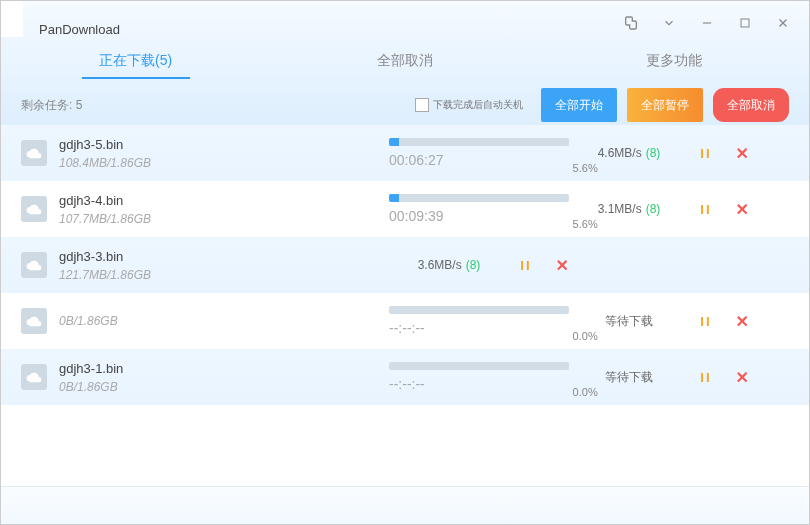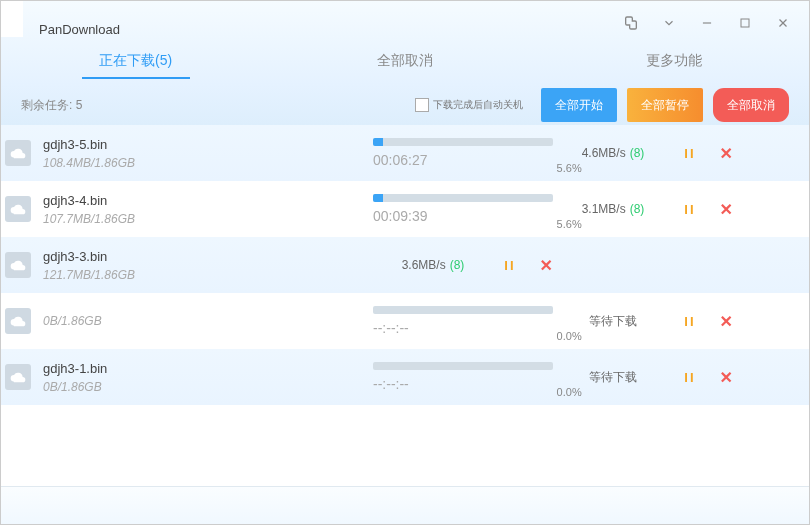--- a/index.html
+++ b/index.html
@@ -14,21 +14,21 @@
     .tab.active::after { content: ""; position: absolute; bottom: 6px; left: 30%; right: 30%; height: 2px; background: #2f9cf5; }
     .toolbar { height: 40px; display: flex; align-items: center; padding: 0 20px; background: linear-gradient(180deg,#e5f2ff,#ddeefc); gap: 10px; }
     .remaining { font-size: 12px; color: #888; flex: 1; }
     .checkbox-wrap { display: flex; align-items: center; gap: 4px; font-size: 10px; color: #777; margin-right: 8px; }
     .checkbox { width: 14px; height: 14px; border: 1px solid #aaa; background: #fff; cursor: pointer; }
     .btn { height: 26px; padding: 17px 14px; color: #fff; font-size: 12px; display: flex; align-items: center; border-radius: 2px; cursor: pointer; }
     .btn-blue { background: #3ba4f6; }
     .btn-orange { background: linear-gradient(90deg,#f9b23d,#f68d2e); }
     .btn-red { background: #f35c57; border-radius: 11px; }
     .list { height: 361px; overflow-y: auto; }
-    .row { display: flex; align-items: center; height: 56px; padding: 0 16px 0 4px; }
+    .row { display: flex; align-items: center; height: 56px; padding: 0 16px 0 20px; }
     .row.odd { background: linear-gradient(180deg,#eef7ff,#e9f4ff); }
     .file-icon { width: 26px; height: 26px; background: #cfd9e2; border-radius: 3px; margin-right: 12px; display:flex;align-items:center;justify-content:center; }
     .file-icon svg { width: 16px; height: 16px; }
     .file-info { width: 330px; }
     .file-name { font-size: 13px; color: #444; margin-bottom: 4px; }
     .file-size { font-size: 12px; color: #aaa; font-style: italic; }
     .progress-col { width: 180px; }
     .progress-bar { height: 8px; background: #d3dde5; border-radius: 2px; position: relative; margin-bottom: 6px; }
     .progress-fill { position: absolute; left: 0; top: 0; bottom: 0; background: #3ba4f6; border-radius: 2px 0 0 2px; }
     .progress-pct { position: absolute; left: 102%; top: -4px; font-size: 11px; color: #888; white-space: nowrap; margin-top: 28px; }

